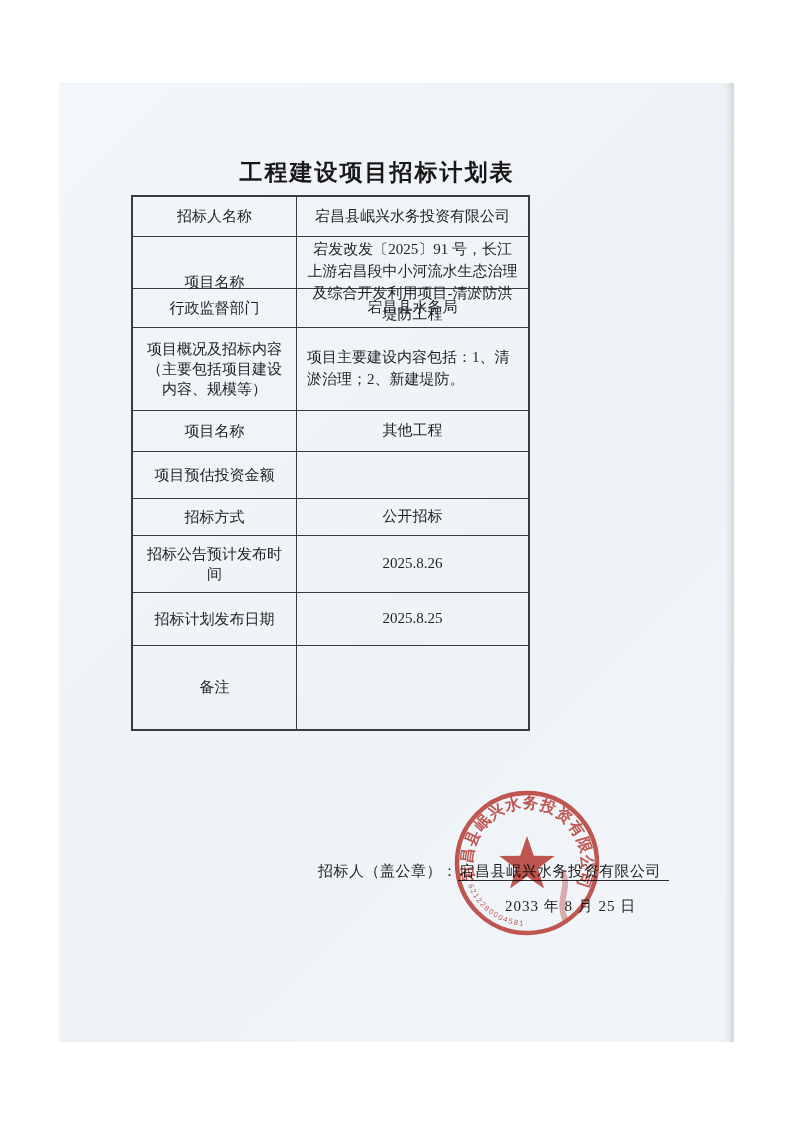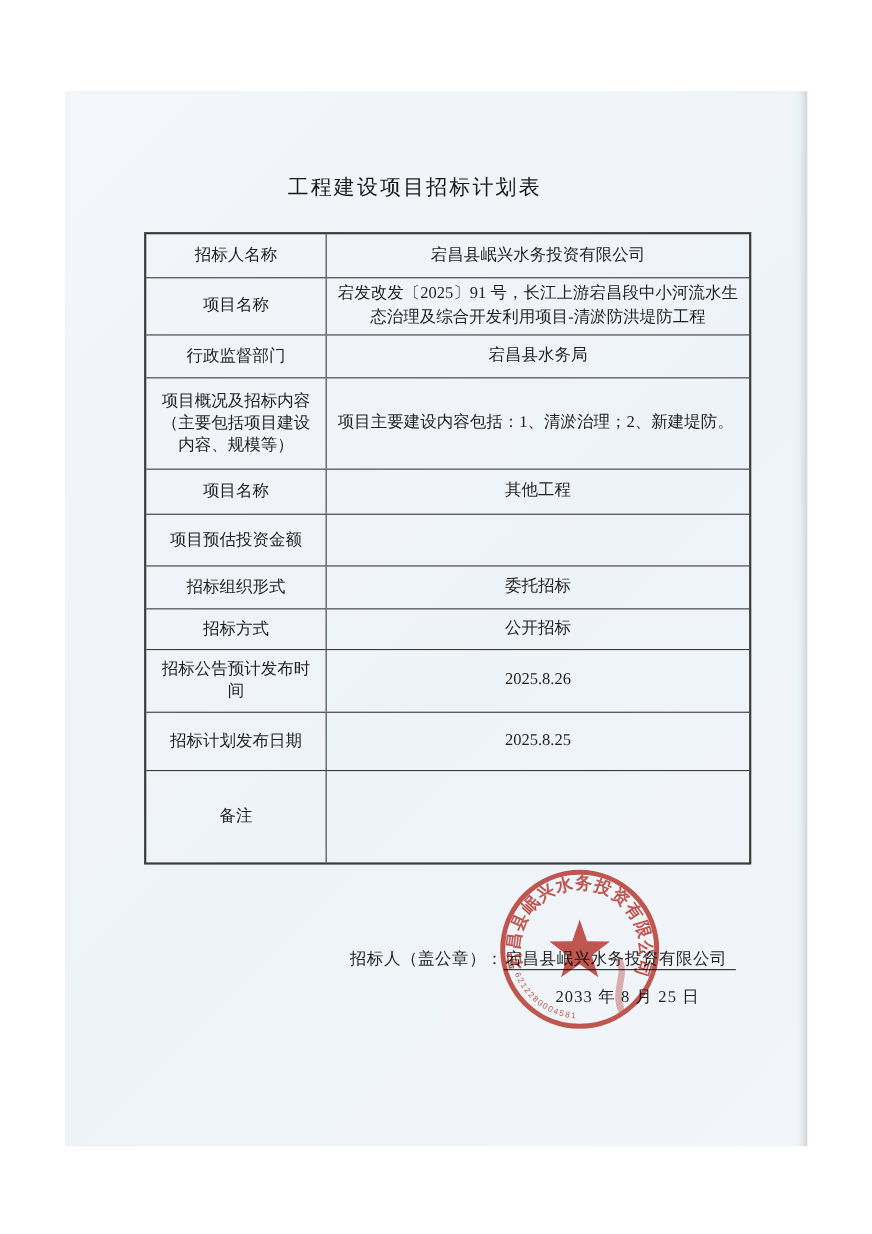--- a/index.html
+++ b/index.html
@@ -3,22 +3,22 @@
 <meta charset="utf-8">
 <style>
   html,body{margin:0;padding:0;background:#ffffff;}
   .canvas{position:relative;width:793px;height:1122px;background:#ffffff;overflow:hidden;
           font-family:"Liberation Serif","DejaVu Serif",serif;color:#1f1f1f;}
   .page{position:absolute;left:59px;top:83px;width:672px;height:959px;
         background:linear-gradient(135deg,#f3f6fa 0%,#eef3f8 55%,#f2f6fa 100%);
         border-right:3px solid #d5ddd9;box-shadow:inset -6px 0 8px -6px #c9d3cf;}
   .doc-title{position:absolute;left:72px;top:74px;width:492px;text-align:center;
              font-family:"Liberation Sans","DejaVu Sans",sans-serif;
-             font-size:19px;font-weight:400;letter-spacing:2px;color:#181818;}
-  .tbl{position:absolute;left:72px;top:128px;width:552px;border:2px solid #3b3b3b;box-sizing:border-box;}
+             font-size:23px;font-weight:700;letter-spacing:2px;color:#181818;}
+  .tbl{position:absolute;left:72px;top:112px;width:399px;border:2px solid #3b3b3b;box-sizing:border-box;}
   .row{display:grid;grid-template-columns:164px 1fr;border-top:1px solid #3b3b3b;box-sizing:border-box;}
   .row:first-child{border-top:none;}
   .cl{border-right:1px solid #3b3b3b;display:flex;align-items:center;justify-content:center;
       text-align:center;padding:2px 12px;box-sizing:border-box;font-size:15px;line-height:1.35;}
   .cv{display:flex;align-items:center;justify-content:center;text-align:center;
       padding:2px 10px;box-sizing:border-box;font-size:15px;line-height:1.45;}
   .cv.left{justify-content:flex-start;text-align:left;}
   .pre{white-space:pre-line;}
   .h39{height:39px}.h52{height:52px}.h83{height:83px}.h41{height:41px}.h47{height:47px}
   .h37{height:37px}.h57{height:57px}.h53{height:53px}.h84{height:84px}
@@ -54,24 +54,20 @@
         <div class="cl">项目概况及招标内容（主要包括项目建设内容、规模等）</div>
         <div class="cv left">项目主要建设内容包括：1、清淤治理；2、新建堤防。</div>
       </div>
       <div class="row h41">
         <div class="cl">项目名称</div>
         <div class="cv">其他工程</div>
       </div>
       <div class="row h47">
         <div class="cl">项目预估投资金额</div>
       </div>
-      <div class="row h39">
-        <div class="cl">招标组织形式</div>
-        <div class="cv">委托招标</div>
-      </div>
       <div class="row h37">
         <div class="cl">招标方式</div>
         <div class="cv">公开招标</div>
       </div>
       <div class="row h57">
         <div class="cl">招标公告预计发布时间</div>
         <div class="cv">2025.8.26</div>
       </div>
       <div class="row h53">
         <div class="cl">招标计划发布日期</div>

